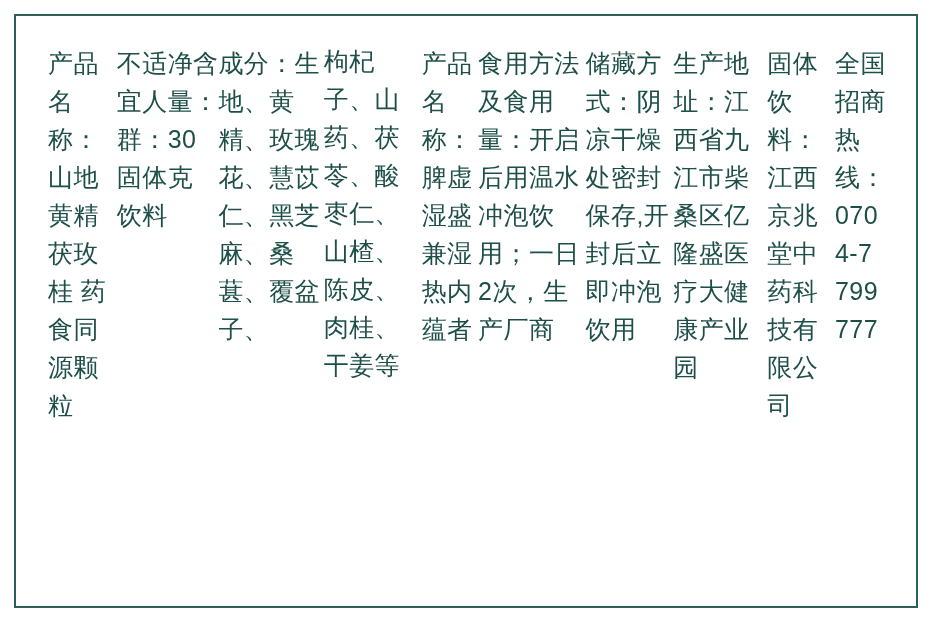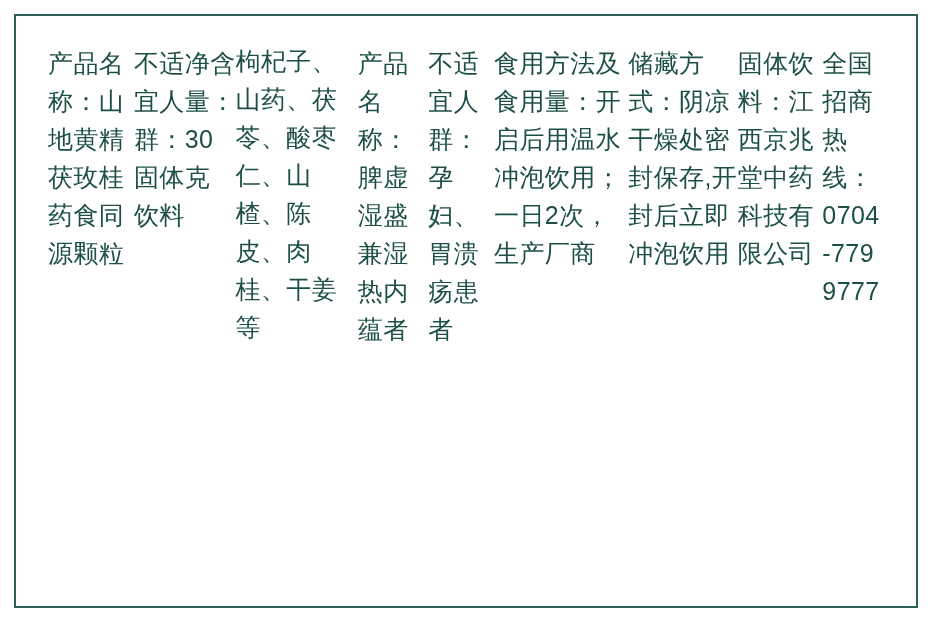--- a/index.html
+++ b/index.html
@@ -42,21 +42,22 @@
   }
 </style>
 </head>
 <body>
 
 <div class="label-card">
   <div class="label-border">
     <div class="spec-line">产品名称：山地黄精茯玫桂 药食同源颗粒</div>
     <div class="spec-line">不适宜人群：固体饮料</div>
     <div class="spec-line">净含量：30克</div>
+    <div class="spec-line">成分：生地、黄精、玫瑰花、慧苡仁、黑芝麻、桑葚、覆盆子、</div>
     <div class="spec-line continuation">枸杞子、山药、茯苓、酸枣仁、山楂、陈皮、肉桂、干姜等</div>
     <div class="spec-line">产品名称：脾虚湿盛兼湿热内蕴者</div>
-    <div class="spec-line">不适宜人群：孕妇、胃溃疡患者</div>
     <div class="spec-line">食用方法及食用量：开启后用温水冲泡饮用；一日2次，生产厂商</div>
     <div class="spec-line">储藏方式：阴凉干燥处密封保存,开封后立即冲泡饮用</div>
+    <div class="spec-line">生产地址：江西省九江市柴桑区亿隆盛医疗大健康产业园</div>
     <div class="spec-line">固体饮料：江西京兆堂中药科技有限公司</div>
     <div class="spec-line">全国招商热线：0704-7799777</div>
   </div>
 </div>
 
 </body></html>

